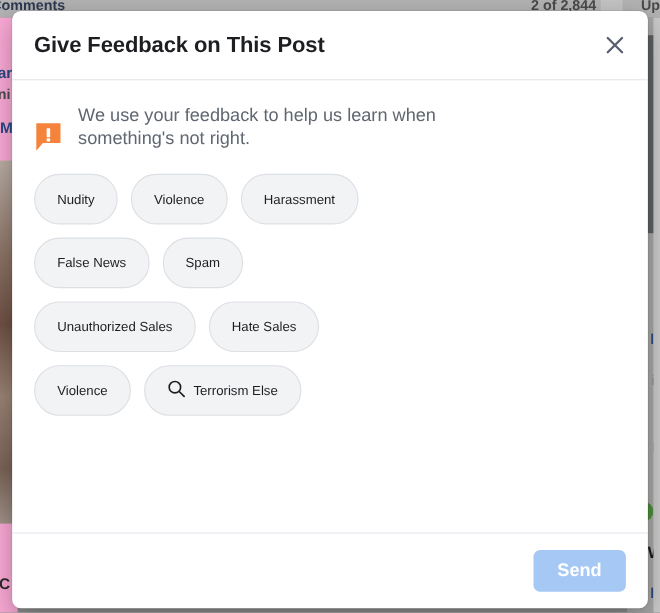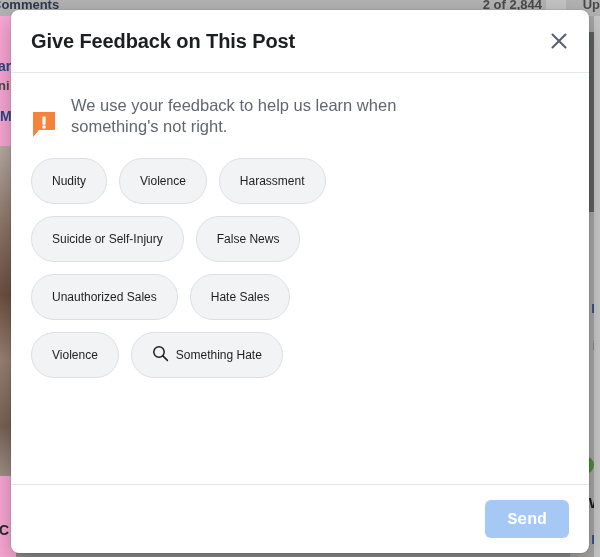--- a/index.html
+++ b/index.html
@@ -290,21 +290,21 @@
     display: flex;
     align-items: center;
     justify-content: flex-end;
     padding-right: 20px;
   }
   .send-btn {
     background: #a6c8f5;
     color: #ffffff;
     border: none;
     border-radius: 6px;
-    font-family: Liberation Mono, monospace;
+    font-family: Liberation Sans, sans-serif;
     font-size: 16.5px;
     font-weight: bold;
     padding: 0 22px;
     height: 38px;
     cursor: default;
   }
 </style>
 </head>
 <body>
 
@@ -374,24 +374,24 @@
         <div class="chip">
           <span>Violence</span>
         </div>
         <div class="chip">
           <span>Harassment</span>
         </div>
       </div>
 
       <div class="chip-row">
         <div class="chip">
-          <span>Suicide or Self-Injury</span>
-        </div>
-        <div class="chip">
           <span>False News</span>
+        </div>
+        <div class="chip">
+          <span>Spam</span>
         </div>
       </div>
 
       <div class="chip-row">
         <div class="chip">
           <span>Unauthorized Sales</span>
         </div>
         <div class="chip">
           <span>Hate Sales</span>
         </div>
@@ -401,21 +401,21 @@
         <div class="chip">
           <span>Violence</span>
         </div>
         <div class="chip">
           <span class="search-ic">
             <svg width="17" height="17" viewBox="0 0 17 17" aria-hidden="true">
               <circle cx="7" cy="7" r="5.2" fill="none" stroke="#1c1e21" stroke-width="1.5"></circle>
               <path d="M10.9 10.9 L15.4 15.4" stroke="#1c1e21" stroke-width="1.5" stroke-linecap="round"></path>
             </svg>
           </span>
-          <span>Something Hate</span>
+          <span>Terrorism Else</span>
         </div>
       </div>
 
     </div>
   </div>
 
 
   <div class="dlg-footer">
     <button class="send-btn">Send</button>
   </div>

